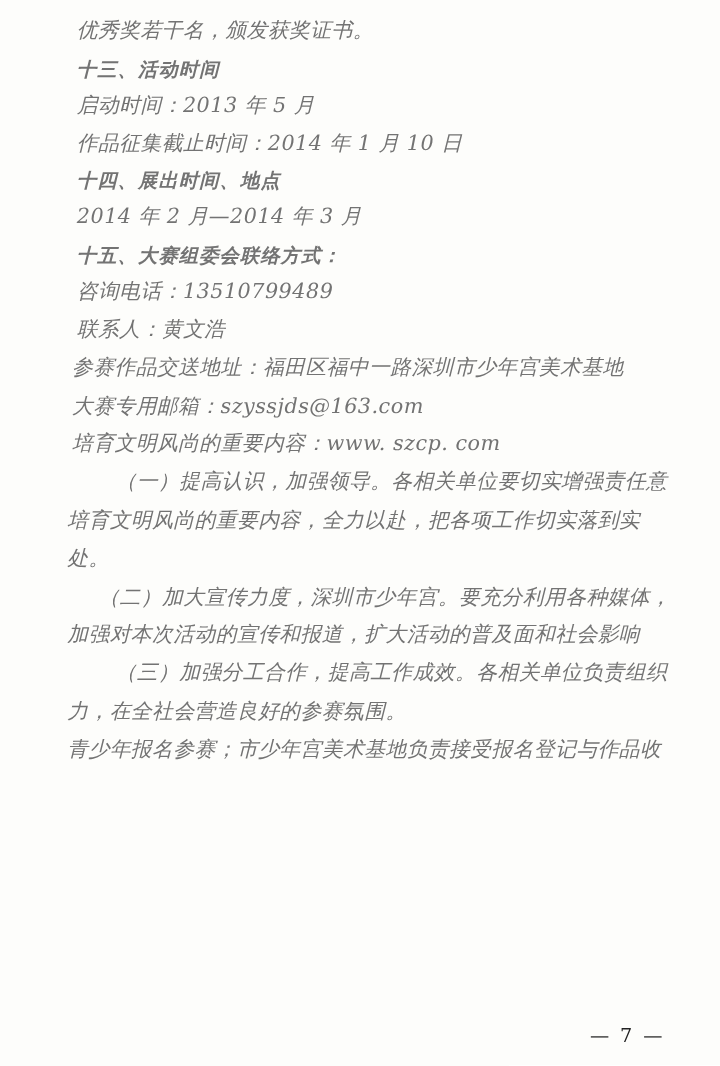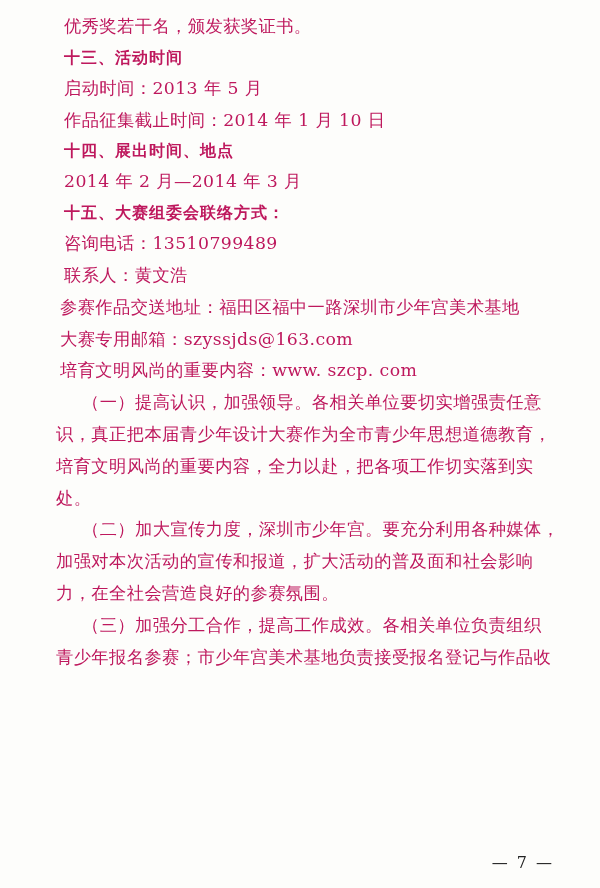--- a/index.html
+++ b/index.html
@@ -21,35 +21,36 @@
     box-sizing: border-box;
     padding: 18px 44px 20px 56px;
     position: relative;
     background: #fdfdfb;
   }
   .line {
     font-size: 17.5px;
     line-height: 1.0;
     letter-spacing: 0.4px;
     white-space: pre;
-    color: #be185d;
+    color: #737373;
+    font-style: italic;
   }
   .body-line {
     margin-bottom: 14.5px;
     font-size: 17.3px;
   }
   .heading {
     font-weight: bold;
     font-size: 16px;
     margin-bottom: 14px;
     letter-spacing: 1px;
   }
   .pad-sm { padding-left: 4px; }
   .pad-md { padding-left: 8px; }
-  .pad-lg { padding-left: 26px; }
+  .pad-lg { padding-left: 26px; text-align: right; }
   .footer {
     position: absolute;
     right: 46px;
     bottom: 16px;
     font-size: 16px;
     letter-spacing: 2px;
     color: #222;
   }
 </style>
 </head>
@@ -63,23 +64,22 @@
       <div class="line body-line pad-md">作品征集截止时间：2014 年 1 月 10 日</div>
       <div class="line heading pad-md">十四、展出时间、地点</div>
       <div class="line body-line pad-md">2014 年 2 月—2014 年 3 月</div>
       <div class="line heading pad-md">十五、大赛组委会联络方式：</div>
       <div class="line body-line pad-md">咨询电话：13510799489</div>
       <div class="line body-line pad-md">联系人：黄文浩</div>
       <div class="line body-line pad-sm">参赛作品交送地址：福田区福中一路深圳市少年宫美术基地</div>
       <div class="line body-line pad-sm">大赛专用邮箱：szyssjds@163.com</div>
       <div class="line body-line pad-sm">培育文明风尚的重要内容：www. szcp. com</div>
       <div class="line body-line pad-lg">（一）提高认识，加强领导。各相关单位要切实增强责任意</div>
-      <div class="line body-line ">识，真正把本届青少年设计大赛作为全市青少年思想道德教育，</div>
       <div class="line body-line ">培育文明风尚的重要内容，全力以赴，把各项工作切实落到实</div>
       <div class="line body-line ">处。</div>
       <div class="line body-line pad-lg">（二）加大宣传力度，深圳市少年宫。要充分利用各种媒体，</div>
       <div class="line body-line ">加强对本次活动的宣传和报道，扩大活动的普及面和社会影响</div>
+      <div class="line body-line pad-lg">（三）加强分工合作，提高工作成效。各相关单位负责组织</div>
       <div class="line body-line ">力，在全社会营造良好的参赛氛围。</div>
-      <div class="line body-line pad-lg">（三）加强分工合作，提高工作成效。各相关单位负责组织</div>
       <div class="line body-line ">青少年报名参赛；市少年宫美术基地负责接受报名登记与作品收</div>
     </div>
   <div class="footer">— 7 —</div>
 </div>
 
 </body></html>

